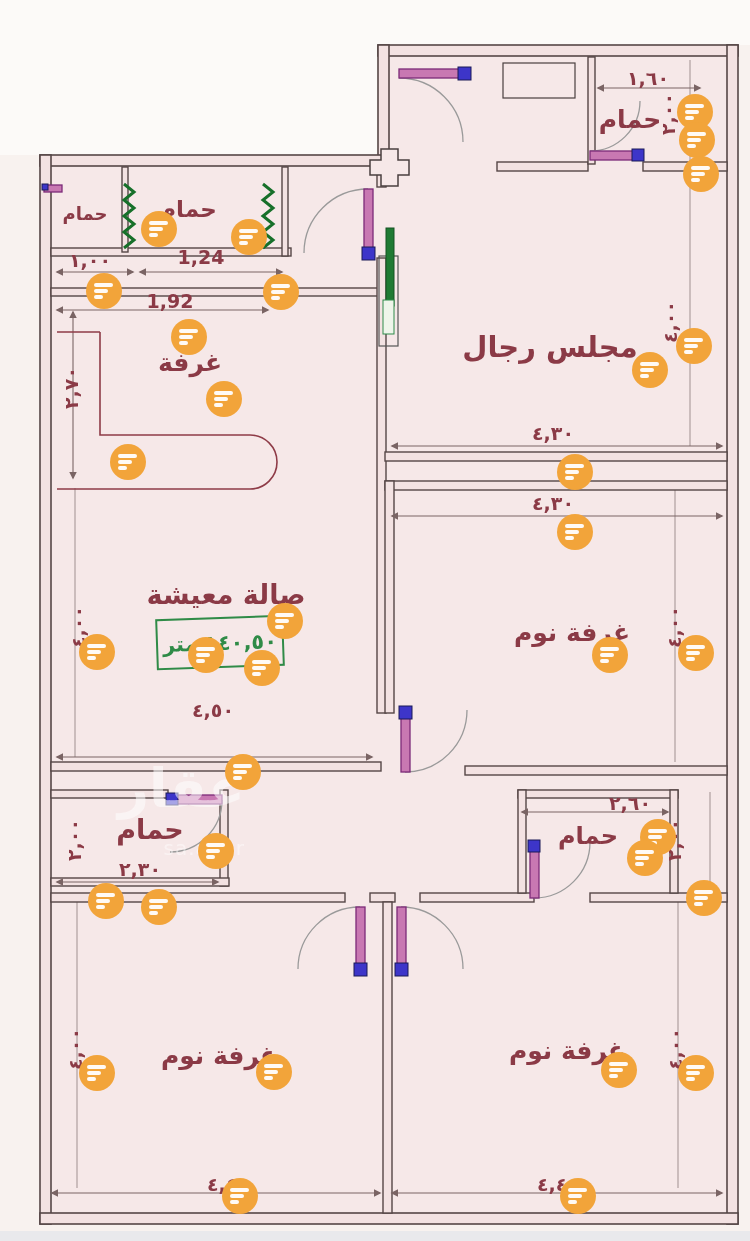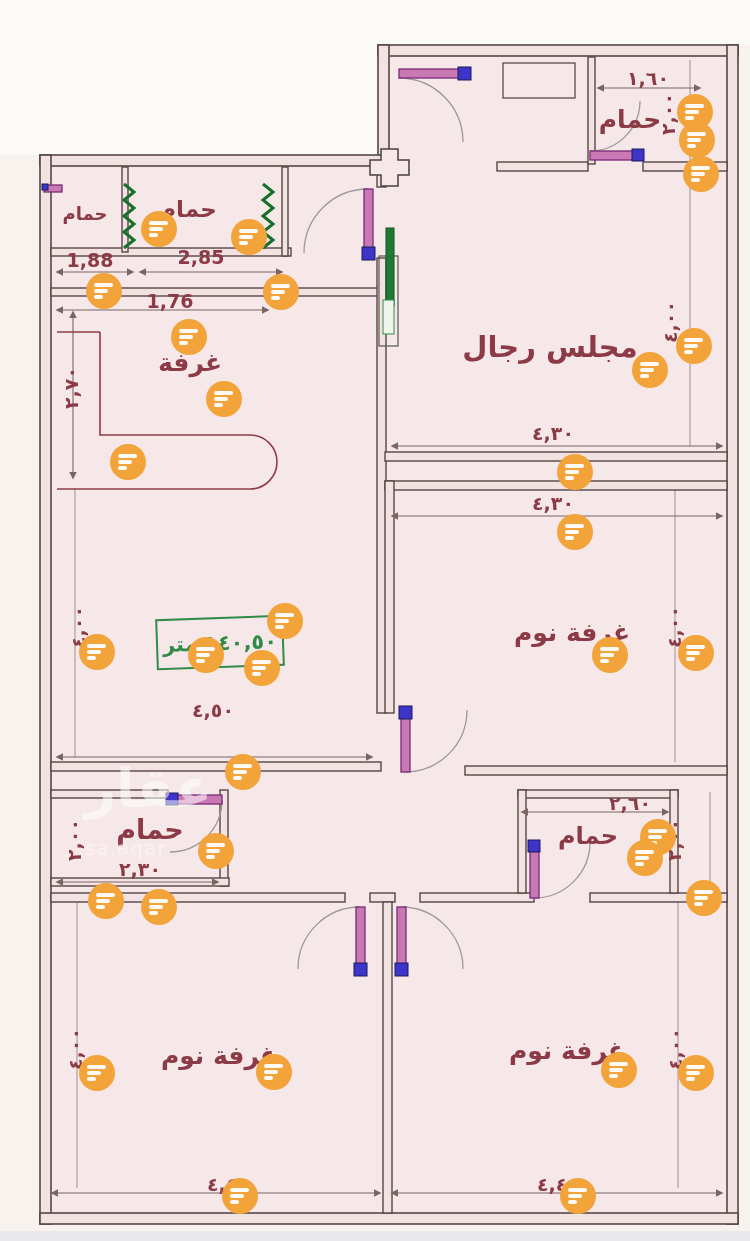--- a/index.html
+++ b/index.html
@@ -8,21 +8,21 @@
   #plan{position:absolute;left:0;top:0;}
   .layer{position:absolute;left:0;top:0;width:750px;height:1241px;pointer-events:none;}
   .lbl{position:absolute;transform:translate(-50%,-50%);white-space:nowrap;
        font-weight:bold;color:#8b3a46;direction:rtl;line-height:1;}
   .dim{position:absolute;transform:translate(-50%,-50%);white-space:nowrap;
        font-weight:bold;color:#8b3a46;font-size:19px;line-height:1;}
   .dim.rot{transform:translate(-50%,-50%) rotate(-90deg);}
   .areabox{position:absolute;border:2px solid #2f8b47;color:#2f8b47;
        font-weight:bold;font-size:21px;display:flex;align-items:center;justify-content:center;
        direction:rtl;transform:rotate(-2deg);background:rgba(255,255,255,0.04);}
-  .wm{position:absolute;left:85px;top:762px;width:160px;text-align:left;color:#fff;}
+  .wm{position:absolute;left:85px;top:762px;width:160px;text-align:right;color:#fff;}
   .wm .brand{font-size:54px;font-weight:bold;opacity:0.55;line-height:1;}
   .wm .site{font-size:20px;opacity:0.45;margin-top:20px;letter-spacing:1px;}
   .mark{position:absolute;width:36px;height:36px;border-radius:50%;
         background:#f2a43a;transform:translate(-50%,-50%);}
   .mark i{position:absolute;left:8px;height:3.5px;border-radius:2px;background:rgba(255,255,255,0.95);display:block;}
   .mark i:nth-child(1){top:10px;width:19px;}
   .mark i:nth-child(2){top:16px;width:14px;}
   .mark i:nth-child(3){top:22px;width:9px;}
   .bottombar{position:absolute;left:0;top:1231px;width:750px;height:10px;background:#e9e9ec;}
 </style>
@@ -122,29 +122,30 @@
       <rect x="528" y="840" width="12" height="12" fill="#3d35c9" stroke="#1a1a57" stroke-width="1"></rect>
       <rect x="44" y="185" width="18" height="7" fill="#c878b2" stroke="#7c2a78" stroke-width="1.3"></rect>
       <rect x="42" y="184" width="6" height="6" fill="#3d35c9" stroke="#1a1a57" stroke-width="1"></rect>
     </svg>
   <div class="layer" id="labels">
       <div class="lbl" style="left: 85px; top: 214px; font-size: 18px;">حمام</div>
       <div class="lbl" style="left: 188px; top: 209px; font-size: 23px;">حمام</div>
       <div class="lbl" style="left: 630px; top: 119px; font-size: 25px;">حمام</div>
       <div class="lbl" style="left: 550px; top: 347px; font-size: 29px;">مجلس رجال</div>
       <div class="lbl" style="left: 190px; top: 362px; font-size: 25px;">غرفة</div>
+      <div class="lbl" style="left: 226px; top: 594px; font-size: 27px;">صالة معيشة</div>
       <div class="lbl" style="left: 572px; top: 632px; font-size: 25px;">غرفة نوم</div>
       <div class="lbl" style="left: 150px; top: 829px; font-size: 27px;">حمام</div>
       <div class="lbl" style="left: 588px; top: 836px; font-size: 24px;">حمام</div>
       <div class="lbl" style="left: 219px; top: 1055px; font-size: 25px;">غرفة نوم</div>
       <div class="lbl" style="left: 567px; top: 1050px; font-size: 25px;">غرفة نوم</div>
       <div class="dim" style="left: 648px; top: 78px;">١,٦٠</div>
-      <div class="dim" style="left: 90px; top: 260px;">1,88</div>
-      <div class="dim" style="left: 201px; top: 257px;">2,85</div>
-      <div class="dim" style="left: 170px; top: 301px;">1,76</div>
+      <div class="dim" style="left: 90px; top: 260px;">١,٠٠</div>
+      <div class="dim" style="left: 201px; top: 257px;">1,24</div>
+      <div class="dim" style="left: 170px; top: 301px;">1,92</div>
       <div class="dim rot" style="left: 71px; top: 388px;">٢,٧٠</div>
       <div class="dim" style="left: 553px; top: 433px;">٤,٣٠</div>
       <div class="dim" style="left: 553px; top: 503px;">٤,٣٠</div>
       <div class="dim" style="left: 213px; top: 710px;">٤,٥٠</div>
       <div class="dim" style="left: 140px; top: 869px;">٢,٣٠</div>
       <div class="dim" style="left: 630px; top: 803px;">٢,٦٠</div>
       <div class="dim" style="left: 228px; top: 1184px;">٤,٤٠</div>
       <div class="dim" style="left: 558px; top: 1184px;">٤,٤٠</div>
       <div class="dim rot" style="left: 668px; top: 114px;">٢,٠٠</div>
       <div class="dim rot" style="left: 670px; top: 322px;">٤,٠٠</div>

